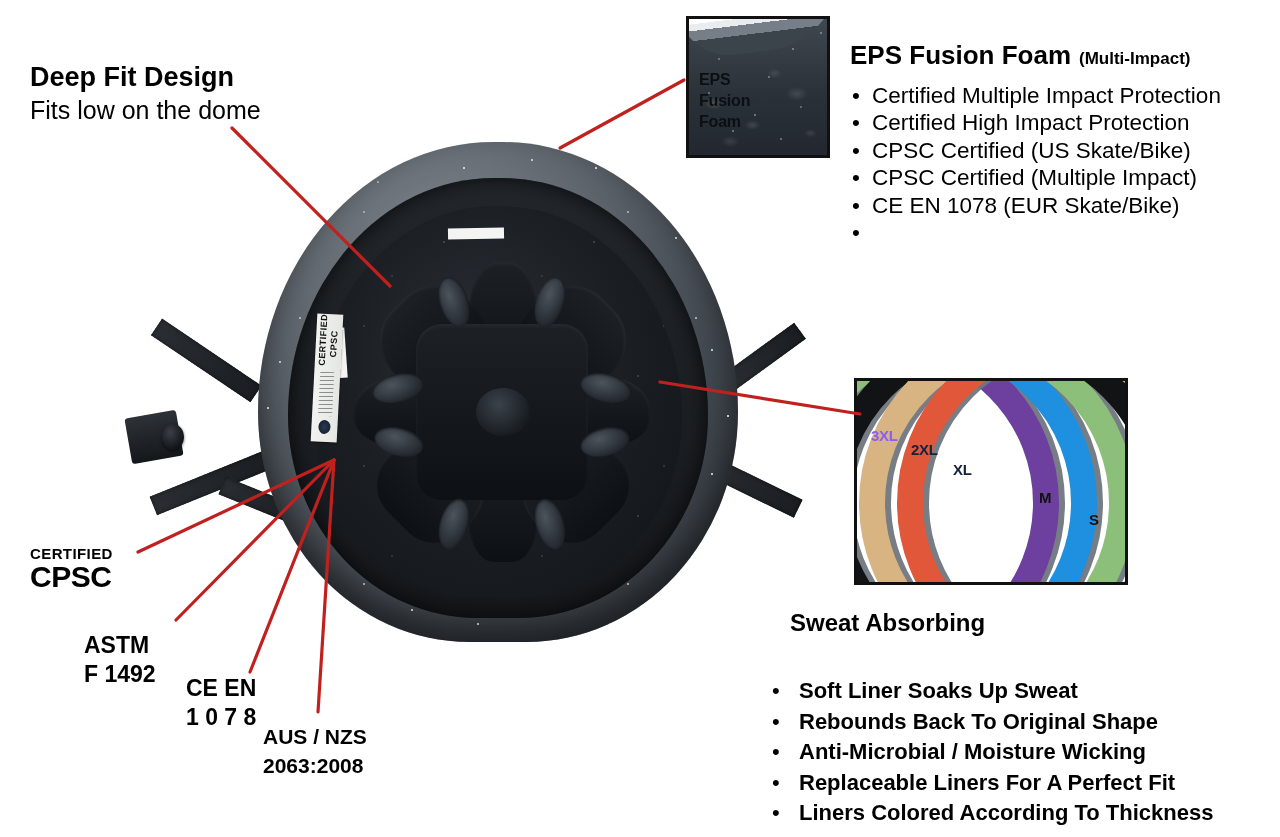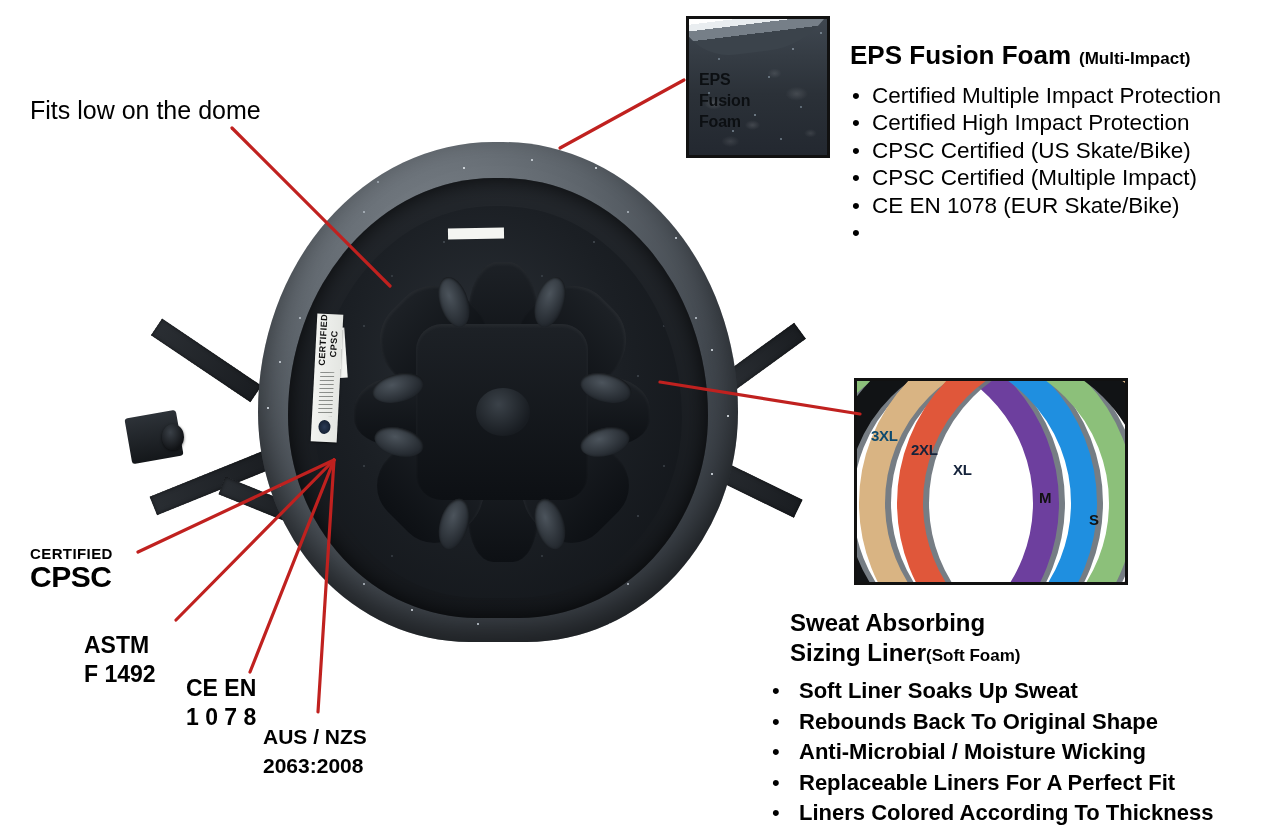--- a/index.html
+++ b/index.html
@@ -162,37 +162,37 @@
      box-shadow:0 1px 3px rgba(0,0,0,.6);}
 
   
   #leaders{position:absolute;left:0;top:0;width:1280px;height:837px;pointer-events:none;}
 </style>
 </head>
 <body>
 
 <div id="stage">
 
+  <div class="abs h-deep">Deep Fit Design</div>
   <div class="abs sub-deep">Fits low on the dome</div>
 
   <div class="abs h-eps">
     <span>EPS Fusion Foam</span><span class="paren">(Multi-Impact)</span>
   </div>
   <ul class="blist" id="eps-list">
       <li><span class="bul">•</span><span class="txt">Certified Multiple Impact Protection</span></li>
       <li><span class="bul">•</span><span class="txt">Certified High Impact Protection</span></li>
       <li><span class="bul">•</span><span class="txt">CPSC Certified (US Skate/Bike)</span></li>
       <li><span class="bul">•</span><span class="txt">CPSC Certified  (Multiple Impact)</span></li>
       <li><span class="bul">•</span><span class="txt">CE EN 1078 (EUR Skate/Bike)</span></li>
       <li><span class="bul">•</span></li>
     </ul>
 
   <div class="abs h-sweat">
     <div>Sweat Absorbing</div>
-    <div><span>Sizing Liner</span><span class="paren">(Soft Foam)</span></div>
   </div>
   <ul class="blist" id="liner-list">
       <li><span class="bul">•</span><span class="txt">Soft Liner Soaks Up Sweat</span></li>
       <li><span class="bul">•</span><span class="txt">Rebounds Back To Original Shape</span></li>
       <li><span class="bul">•</span><span class="txt">Anti-Microbial / Moisture Wicking</span></li>
       <li><span class="bul">•</span><span class="txt">Replaceable Liners For A Perfect Fit</span></li>
       <li><span class="bul">•</span><span class="txt">Liners Colored According To Thickness</span></li>
     </ul>
 
   <div class="abs cert-cpsc">
@@ -287,21 +287,21 @@
         <div class="arc" style="left: -112px; top: -54px; width: 300px; height: 300px; border: 26px solid rgb(31, 143, 224); border-radius: 50%;"></div>
         <div class="arc" style="left: -68px; top: -54px; width: 300px; height: 300px; border: 26px solid rgb(111, 118, 125); border-radius: 50%; clip-path: inset(0px); opacity: 0.95;"></div>
         <div class="arc" style="left: -74px; top: -54px; width: 300px; height: 300px; border: 26px solid rgb(140, 192, 122); border-radius: 50%;"></div>
         <div class="arc" style="left: -30px; top: -54px; width: 300px; height: 300px; border: 26px solid rgb(111, 118, 125); border-radius: 50%; clip-path: inset(0px); opacity: 0.95;"></div>
         <div class="arc" style="left: -36px; top: -54px; width: 300px; height: 300px; border: 26px solid rgb(17, 19, 21); border-radius: 50%;"></div>
         <div class="arc" style="left: 8px; top: -54px; width: 300px; height: 300px; border: 26px solid rgb(111, 118, 125); border-radius: 50%; clip-path: inset(0px); opacity: 0.95;"></div>
         <div class="arc" style="left: 2px; top: -54px; width: 300px; height: 300px; border: 26px solid rgb(217, 180, 131); border-radius: 50%;"></div>
         <div class="arc" style="left: 46px; top: -54px; width: 300px; height: 300px; border: 26px solid rgb(111, 118, 125); border-radius: 50%; clip-path: inset(0px); opacity: 0.95;"></div>
         <div class="arc" style="left: 40px; top: -54px; width: 300px; height: 300px; border: 26px solid rgb(224, 87, 58); border-radius: 50%;"></div>
       </div>
-  <div class="lbl" style="left: 14px; top: 46px; color: #0c4a6e;">3XL</div>
+  <div class="lbl" style="left: 14px; top: 46px; color: #8b5cf6;">3XL</div>
       <div class="lbl" style="left: 54px; top: 60px; color: rgb(20, 34, 58);">2XL</div>
       <div class="lbl" style="left: 96px; top: 80px; color: rgb(20, 34, 58);">XL</div>
       <div class="lbl" style="left: 145px; top: 90px; color: rgb(255, 255, 255);">L</div>
       <div class="lbl" style="left: 182px; top: 108px; color: rgb(17, 17, 17);">M</div>
       <div class="lbl" style="left: 232px; top: 130px; color: rgb(17, 17, 17);">S</div>
     </div>
 
   <svg id="leaders" viewBox="0 0 1280 837">
     <g id="leader-group" stroke="#c0211f" stroke-width="3.2" stroke-linecap="round" fill="none">
         <line x1="232" y1="128" x2="390" y2="286" stroke="#c0211f"></line>

